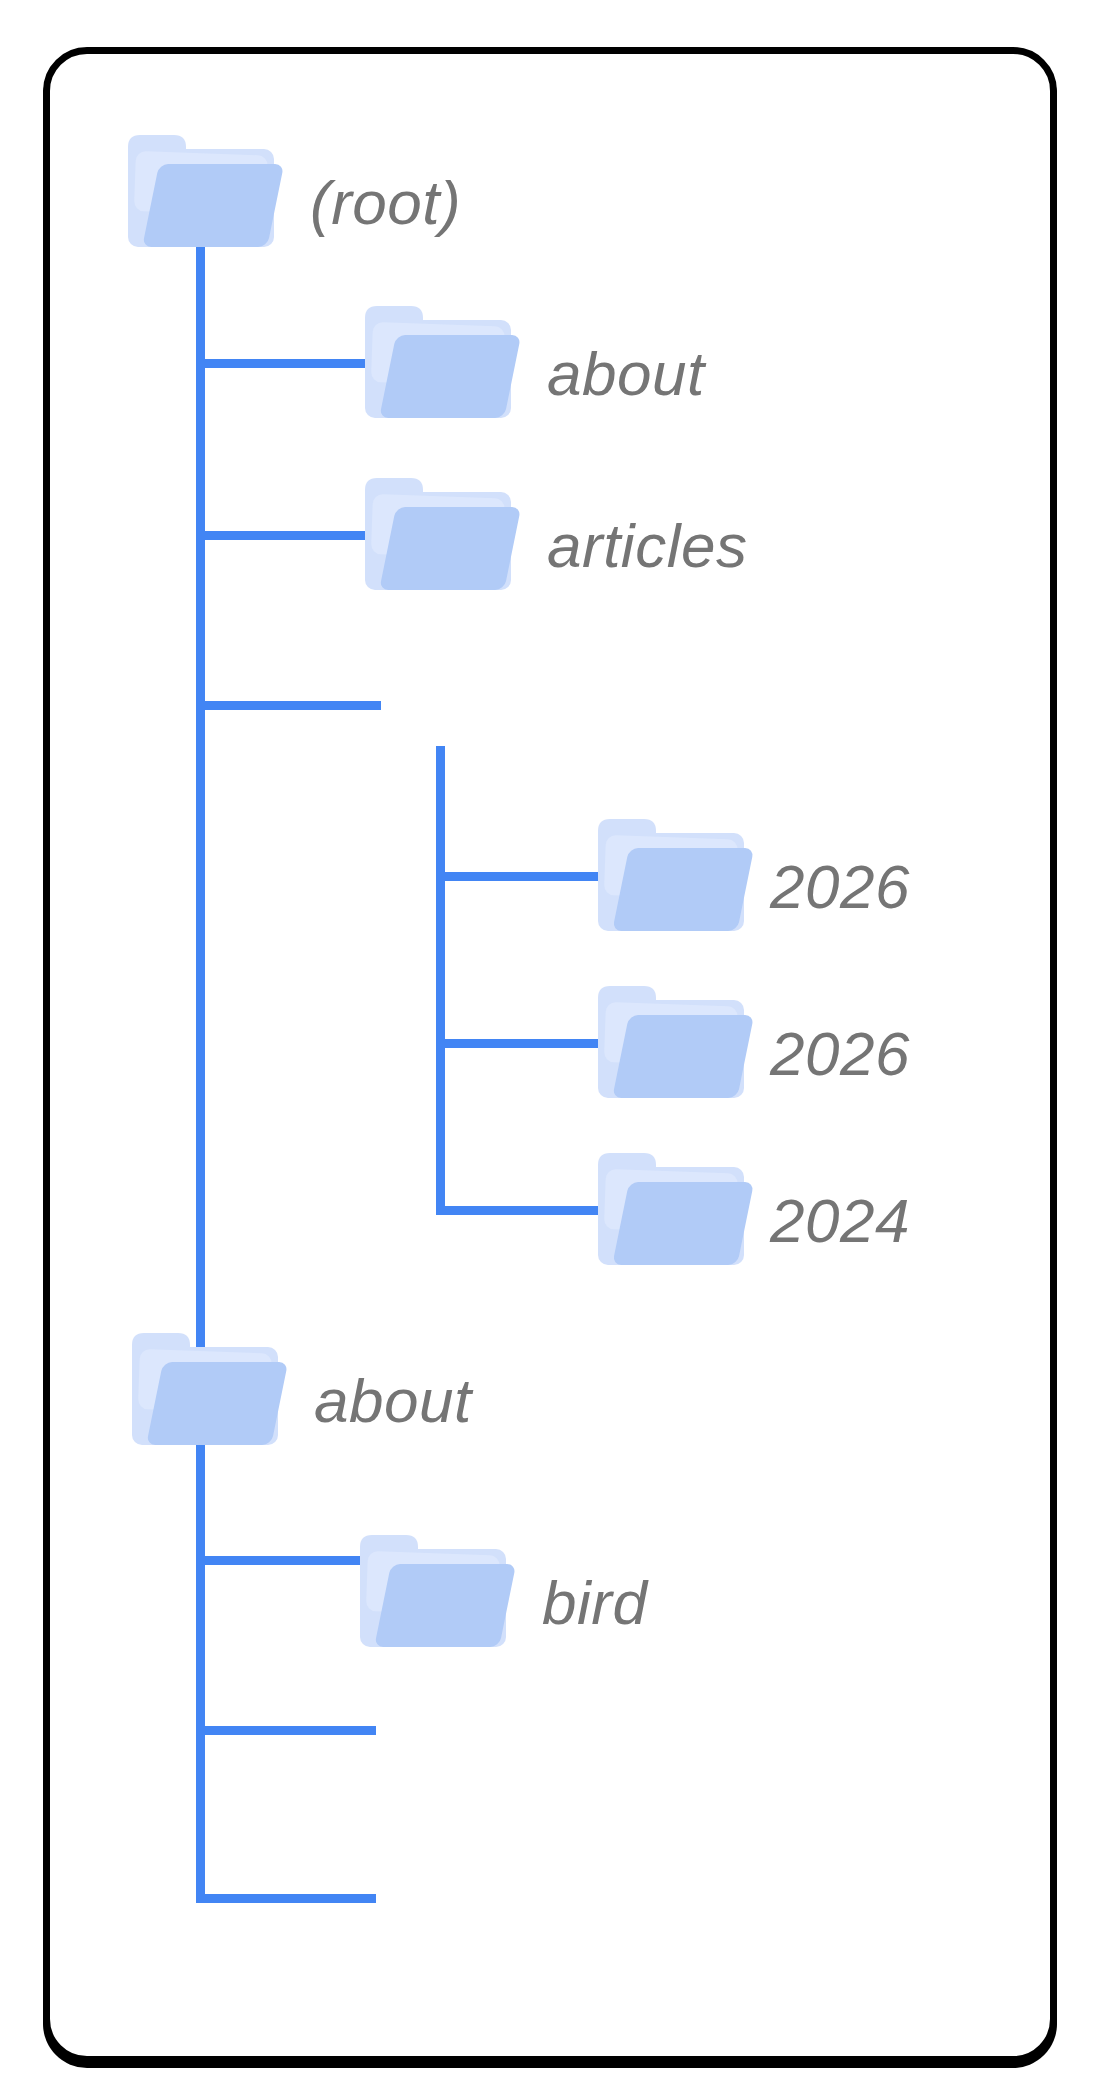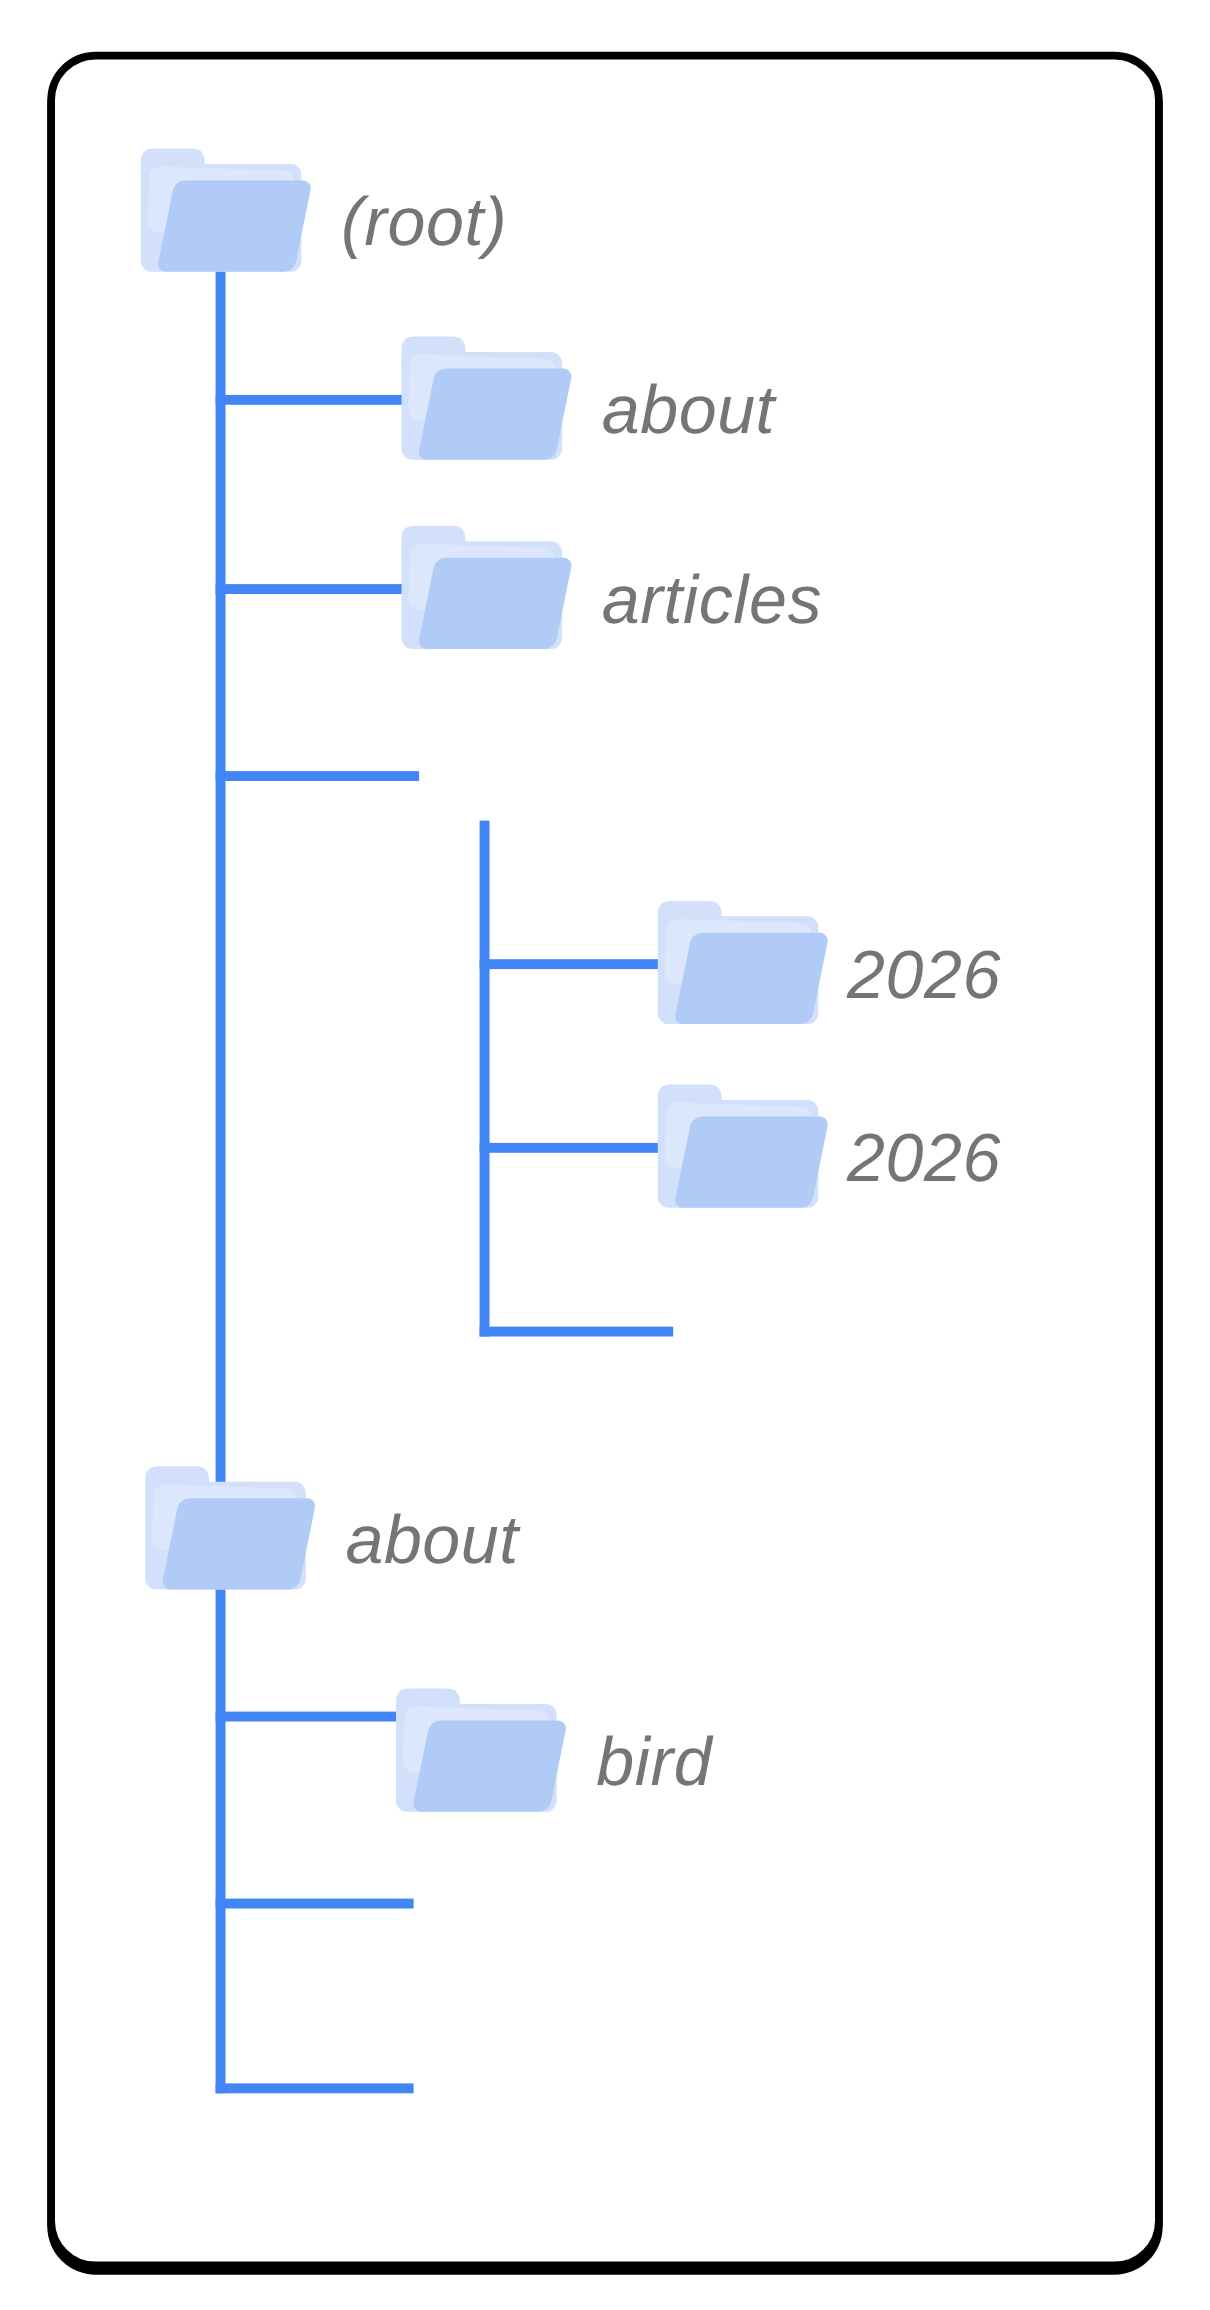--- a/index.html
+++ b/index.html
@@ -92,20 +92,26 @@
     <span class="lbl">2026</span>
   </div>
 
   <div class="node lvl2" style="left:548px;top:932px">
     <svg class="icon">
         <use href="#folder"></use>
       </svg>
     <span class="lbl">2026</span>
   </div>
 
+  <div class="node lvl2" style="left:548px;top:1099px">
+    <svg class="icon">
+        <use href="#folder"></use>
+      </svg>
+    <span class="lbl">2024</span>
+  </div>
 
   <div class="node" style="left:82px;top:1279px">
     <svg class="icon">
         <use href="#folder"></use>
       </svg>
     <span class="lbl">about</span>
   </div>
 
   <div class="node" style="left:310px;top:1481px">
     <svg class="icon">

